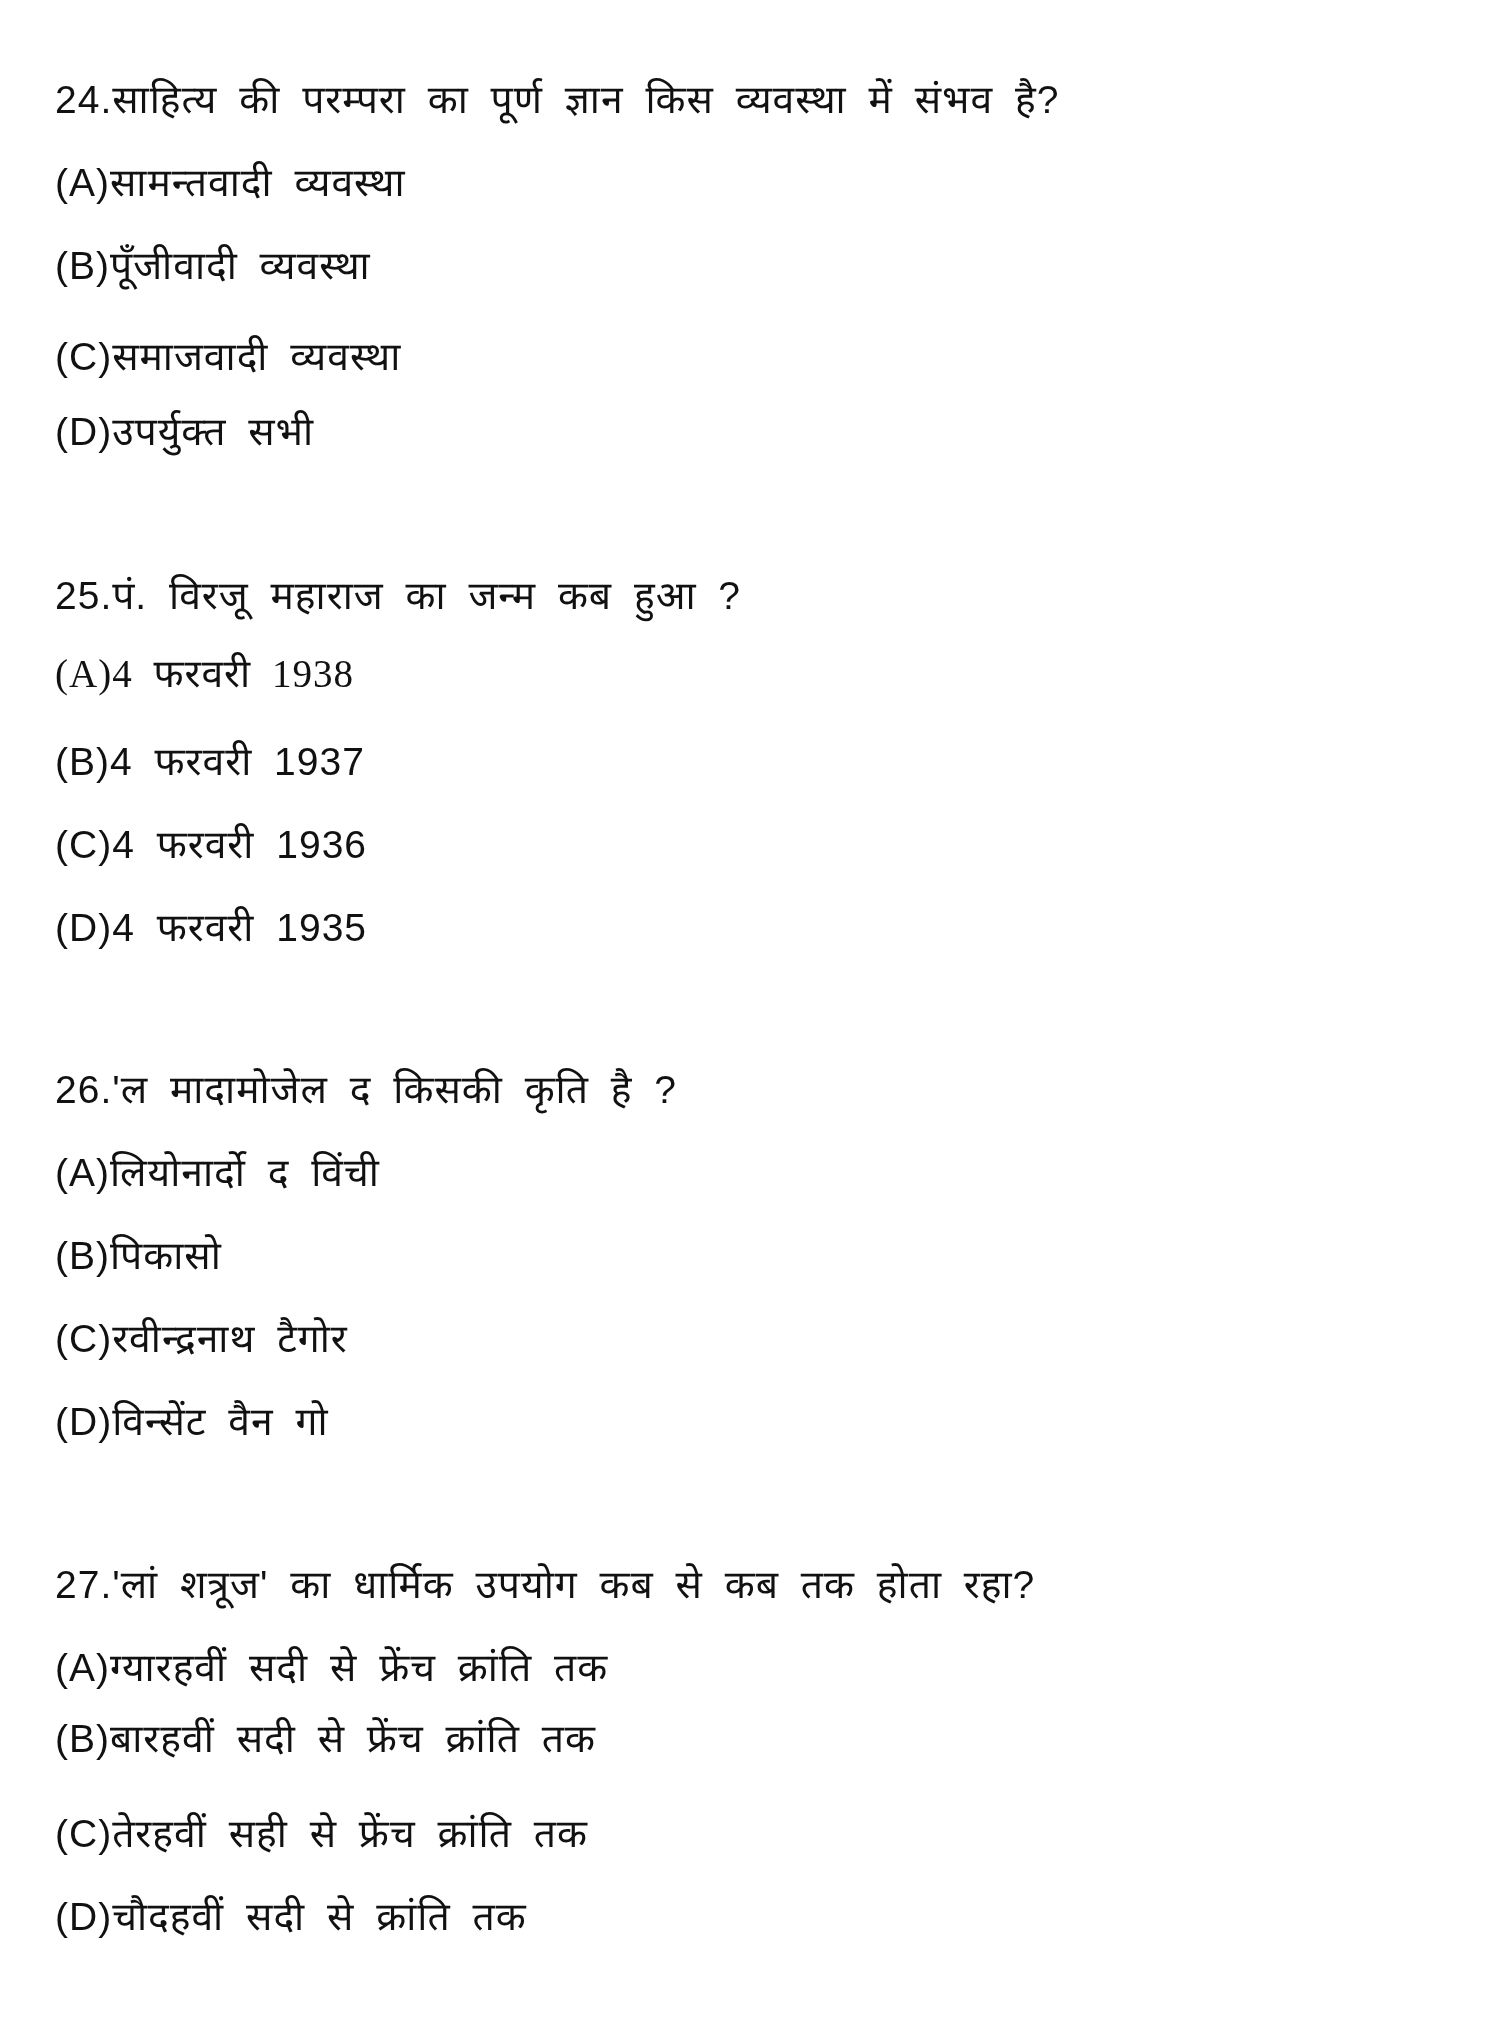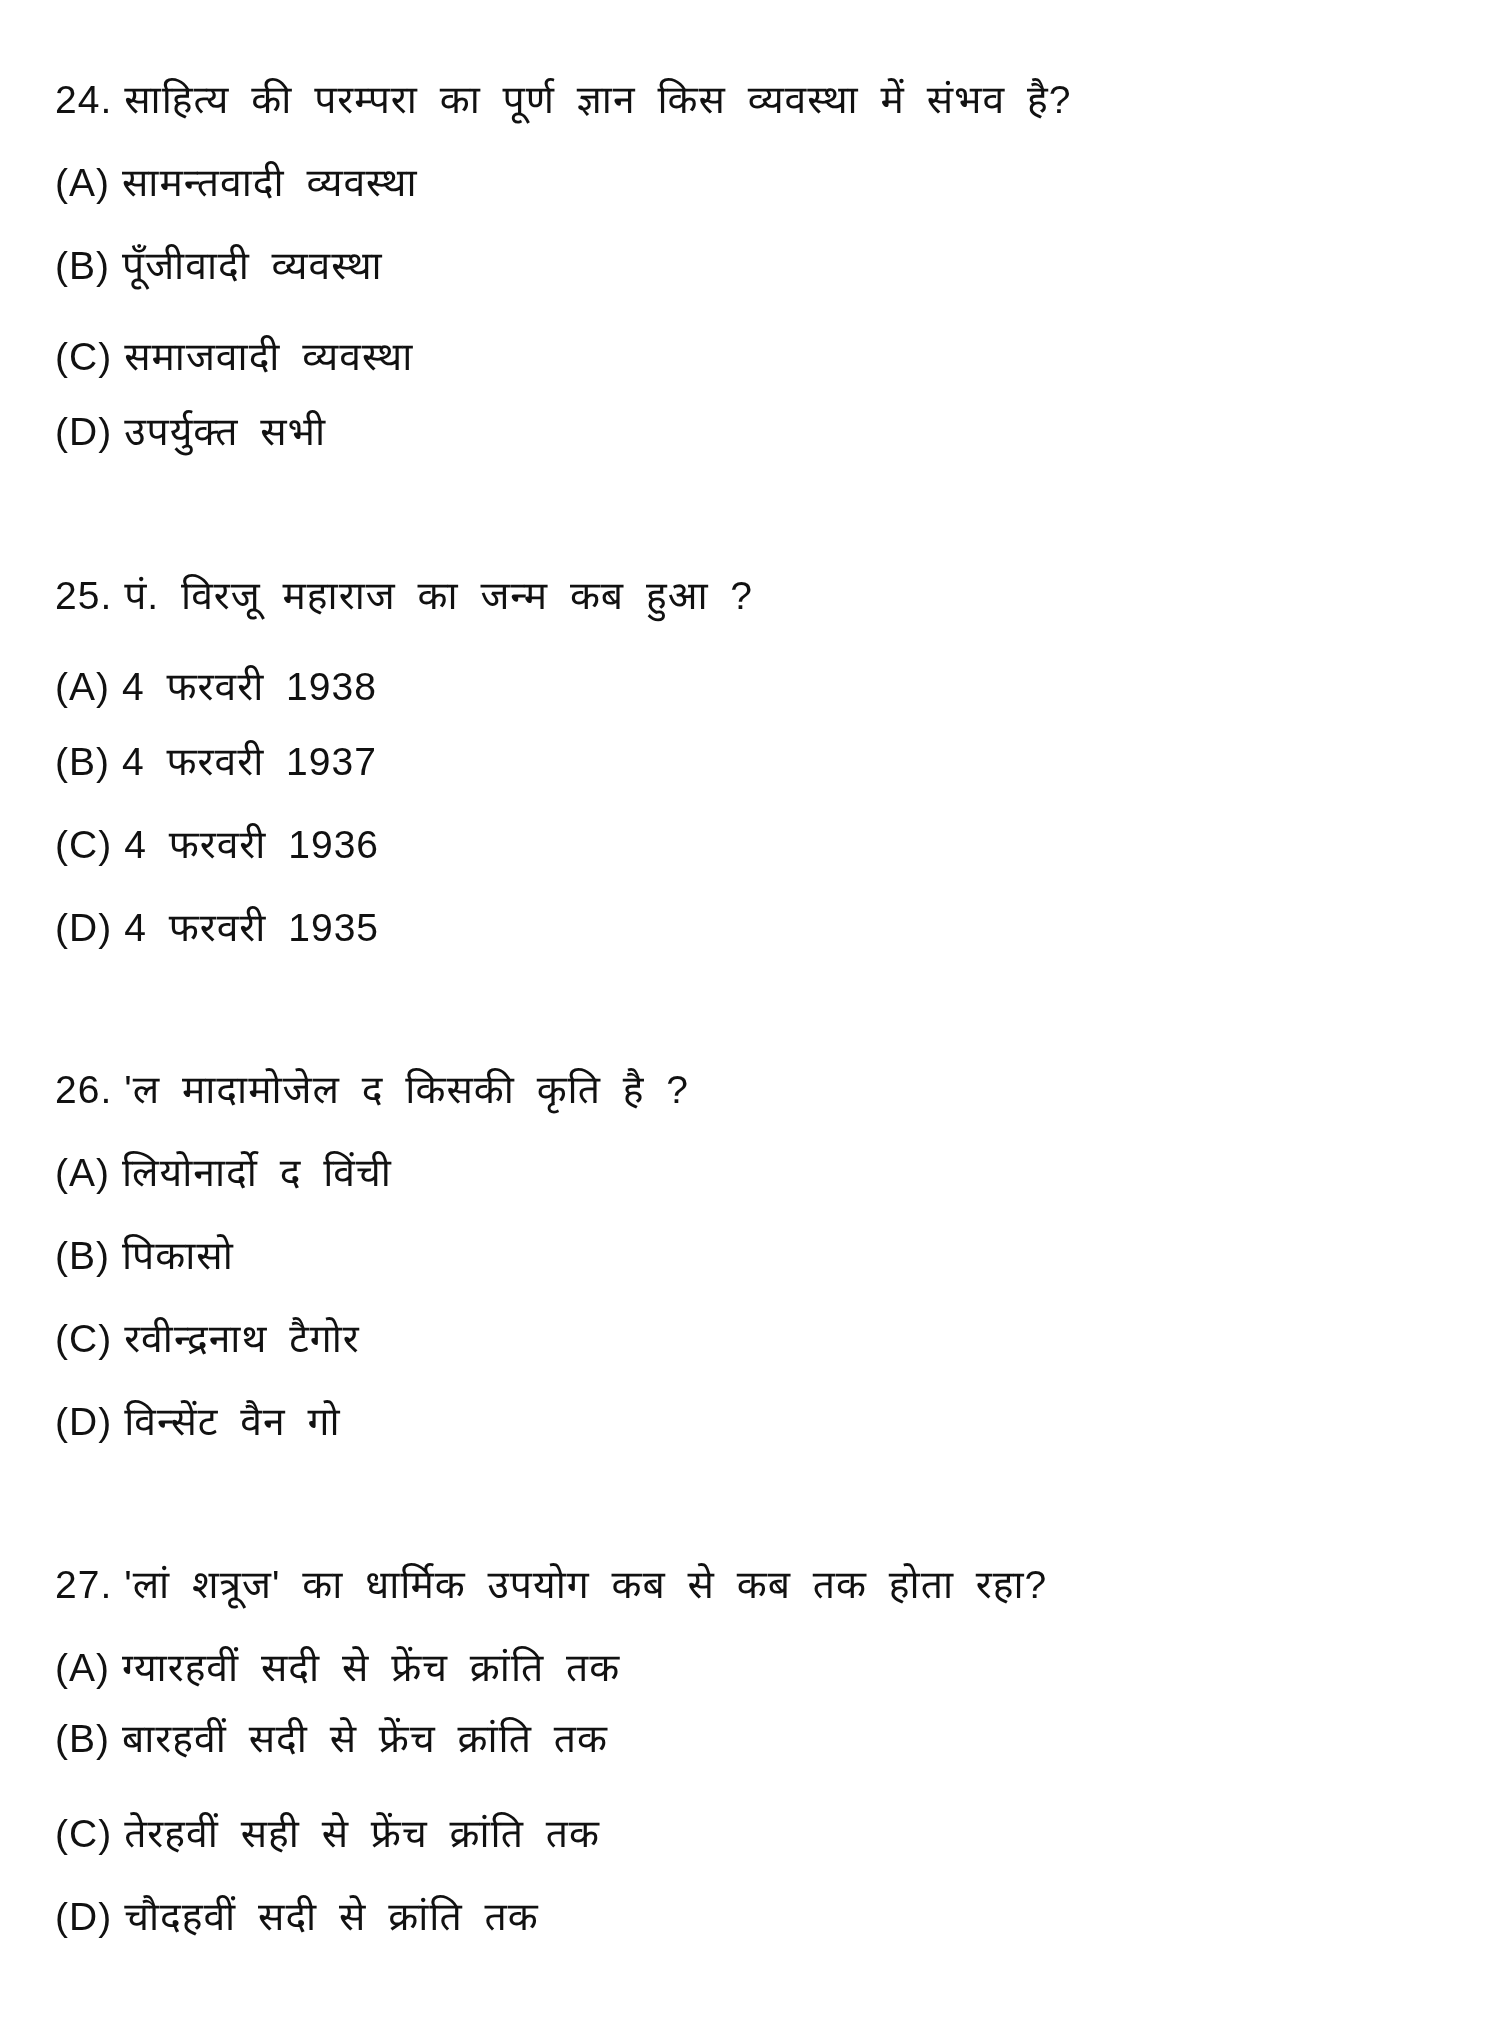--- a/index.html
+++ b/index.html
@@ -23,21 +23,20 @@
     .line {
       position: absolute;
       left: 0;
       height: 60px;
       line-height: 60px;
       font-size: 39px;
       white-space: nowrap;
       letter-spacing: 1px;
     }
     .qnum, .olabel {
-      margin-right: 12px;
     }
     .word-gap { word-spacing: 10px; }
   </style>
 </head>
 <body>
 
 <div class="question-block" style="top:70px;">
   <div class="line word-gap" style="top:0px;">
     <span class="qnum">24.</span><span>साहित्य की परम्परा का पूर्ण ज्ञान किस व्यवस्था में संभव है?</span>
   </div>
@@ -52,21 +51,21 @@
   </div>
   <div class="line word-gap" style="top:332px;">
     <span class="olabel">(D)</span><span>उपर्युक्त सभी</span>
   </div>
 </div>
 
 <div class="question-block" style="top:566px;">
   <div class="line word-gap" style="top:0px;">
     <span class="qnum">25.</span><span>पं. विरजू महाराज का जन्म कब हुआ ?</span>
   </div>
-  <div class="line word-gap" style="top:91px;">
+  <div class="line word-gap" style="top:78px;font-family:Liberation Serif, serif;">
     <span class="olabel">(A)</span><span>4 फरवरी 1938</span>
   </div>
   <div class="line word-gap" style="top:166px;">
     <span class="olabel">(B)</span><span>4 फरवरी 1937</span>
   </div>
   <div class="line word-gap" style="top:249px;text-align:center;">
     <span class="olabel">(C)</span><span>4 फरवरी 1936</span>
   </div>
   <div class="line word-gap" style="top:332px;">
     <span class="olabel">(D)</span><span>4 फरवरी 1935</span>

